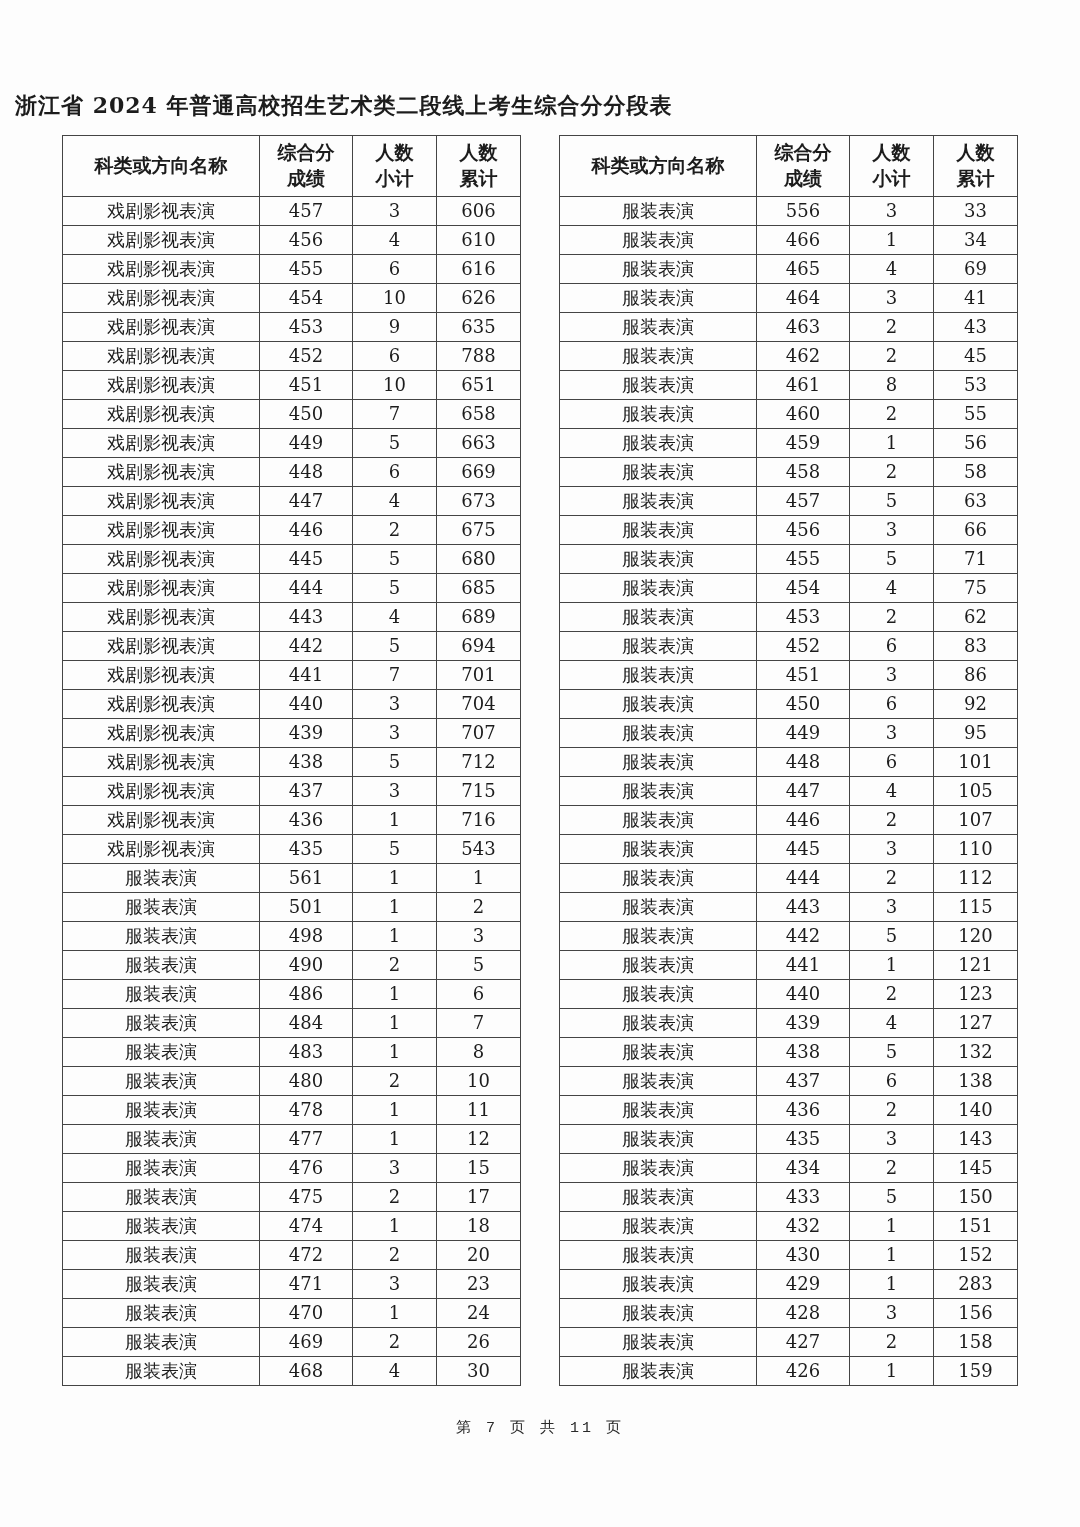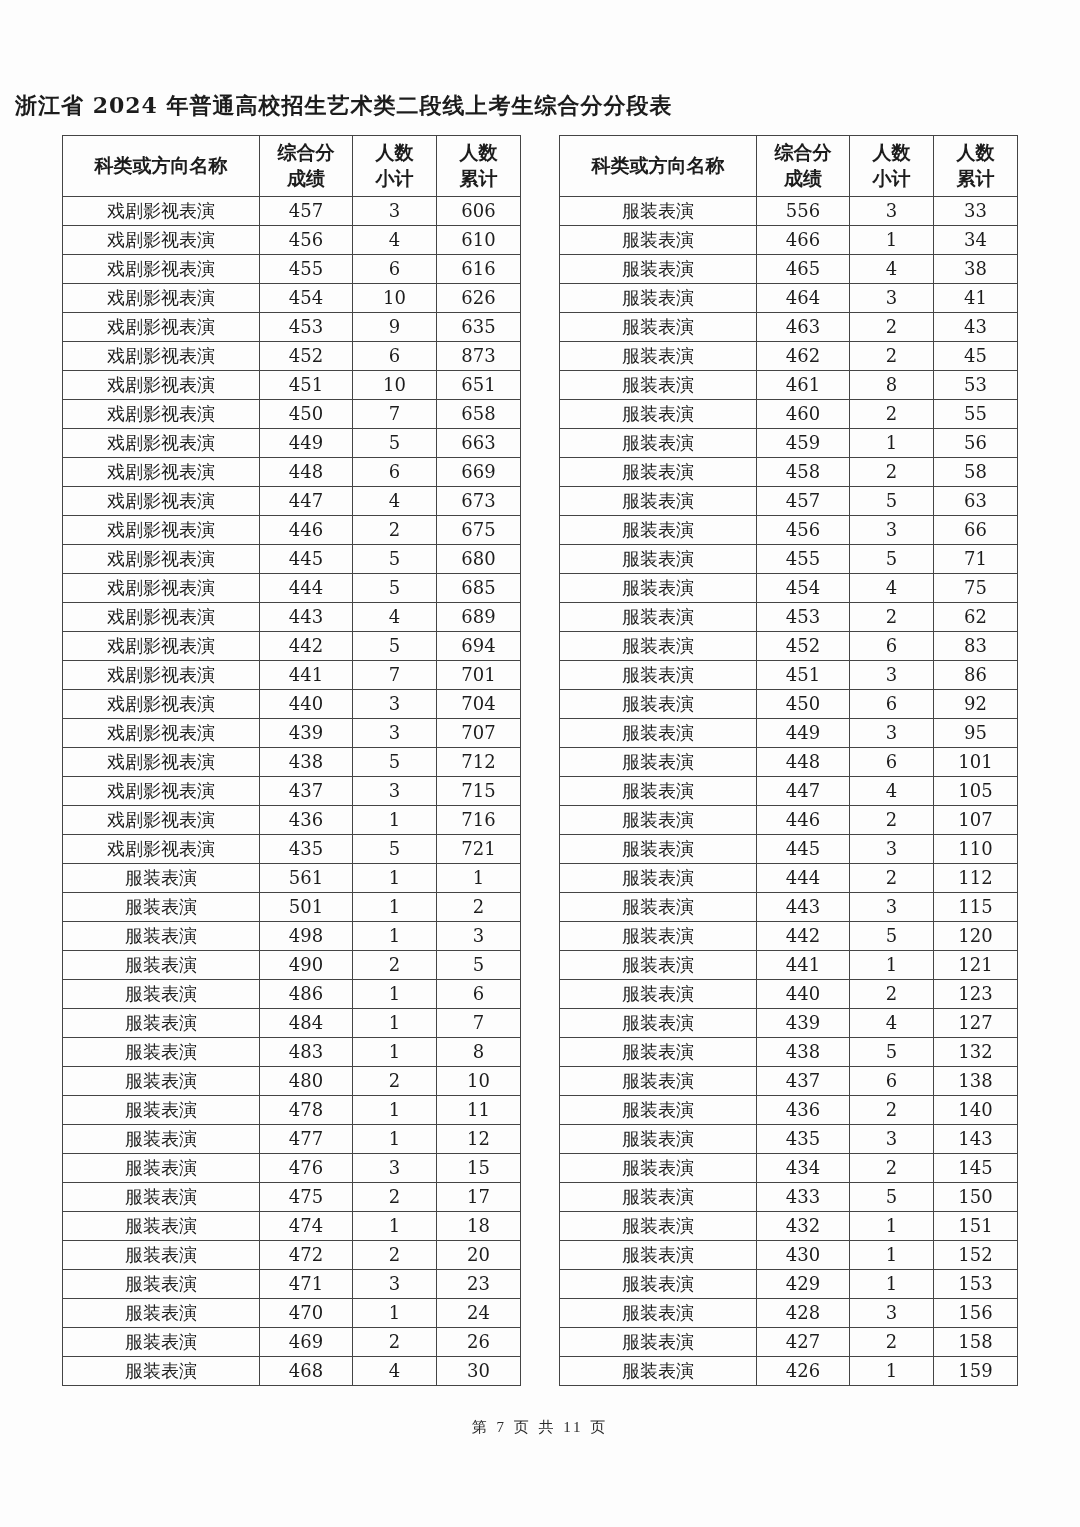--- a/index.html
+++ b/index.html
@@ -60,21 +60,21 @@
     line-height: 28px;
   }
   .footer {
     position: absolute;
     top: 1418px;
     left: 0;
     width: 100%;
     text-align: center;
     font-size: 15px;
     letter-spacing: 3px;
-    font-family: Liberation Serif, serif;
+    font-family: Liberation Mono, monospace;
     color: #2a2a2a;
   }
 </style>
 </head>
 <body>
 
 <div class="page">
 
   <h1 class="title">浙江省 2024 年普通高校招生艺术类二段线上考生综合分分段表</h1>
 
@@ -132,21 +132,21 @@
           <tr>
             <td>戏剧影视表演</td>
             <td>453</td>
             <td>9</td>
             <td>635</td>
           </tr>
           <tr>
             <td>戏剧影视表演</td>
             <td>452</td>
             <td>6</td>
-            <td>873</td>
+            <td>788</td>
           </tr>
           <tr>
             <td>戏剧影视表演</td>
             <td>451</td>
             <td>10</td>
             <td>651</td>
           </tr>
           <tr>
             <td>戏剧影视表演</td>
             <td>450</td>
@@ -234,21 +234,21 @@
           <tr>
             <td>戏剧影视表演</td>
             <td>436</td>
             <td>1</td>
             <td>716</td>
           </tr>
           <tr>
             <td>戏剧影视表演</td>
             <td>435</td>
             <td>5</td>
-            <td>721</td>
+            <td>543</td>
           </tr>
           <tr>
             <td>服装表演</td>
             <td>561</td>
             <td>1</td>
             <td>1</td>
           </tr>
           <tr>
             <td>服装表演</td>
             <td>501</td>
@@ -388,21 +388,21 @@
           <tr>
             <td>服装表演</td>
             <td>466</td>
             <td>1</td>
             <td>34</td>
           </tr>
           <tr>
             <td>服装表演</td>
             <td>465</td>
             <td>4</td>
-            <td>38</td>
+            <td>69</td>
           </tr>
           <tr>
             <td>服装表演</td>
             <td>464</td>
             <td>3</td>
             <td>41</td>
           </tr>
           <tr>
             <td>服装表演</td>
             <td>463</td>
@@ -598,21 +598,21 @@
           <tr>
             <td>服装表演</td>
             <td>430</td>
             <td>1</td>
             <td>152</td>
           </tr>
           <tr>
             <td>服装表演</td>
             <td>429</td>
             <td>1</td>
-            <td>153</td>
+            <td>283</td>
           </tr>
           <tr>
             <td>服装表演</td>
             <td>428</td>
             <td>3</td>
             <td>156</td>
           </tr>
           <tr>
             <td>服装表演</td>
             <td>427</td>

